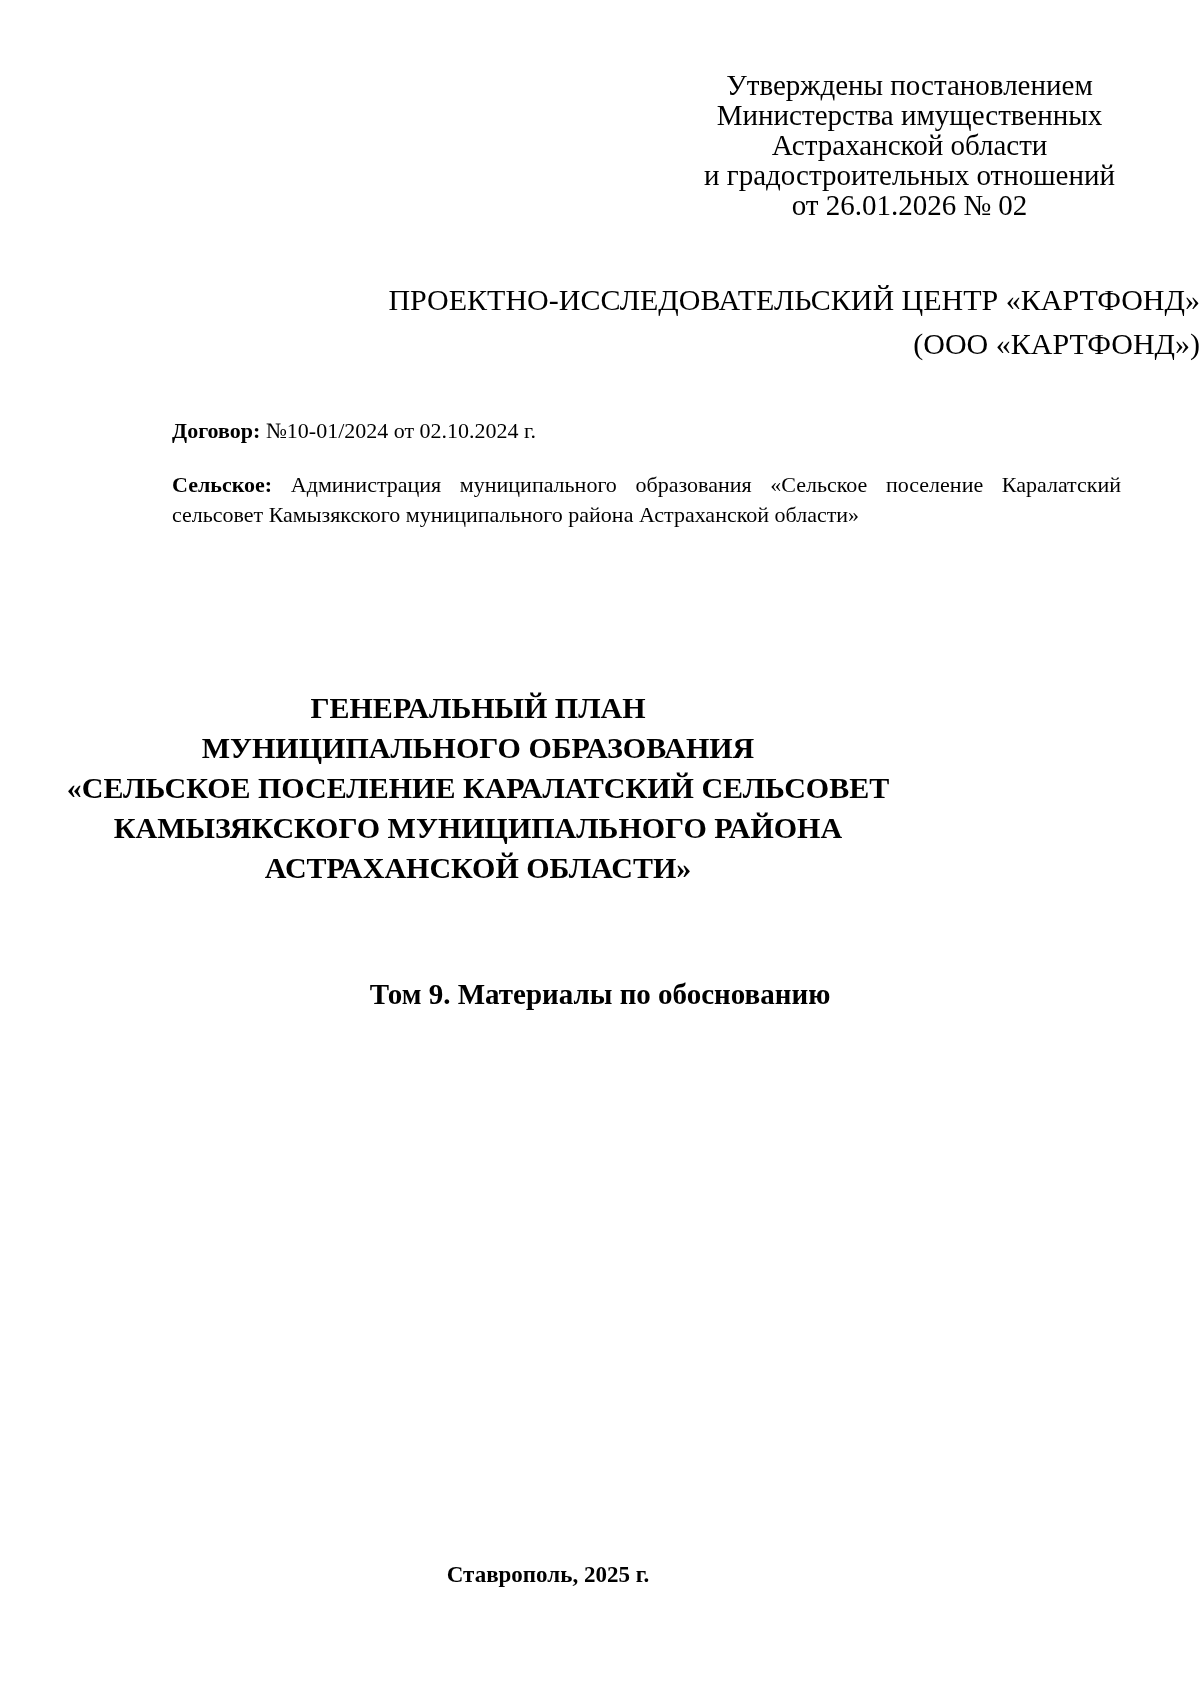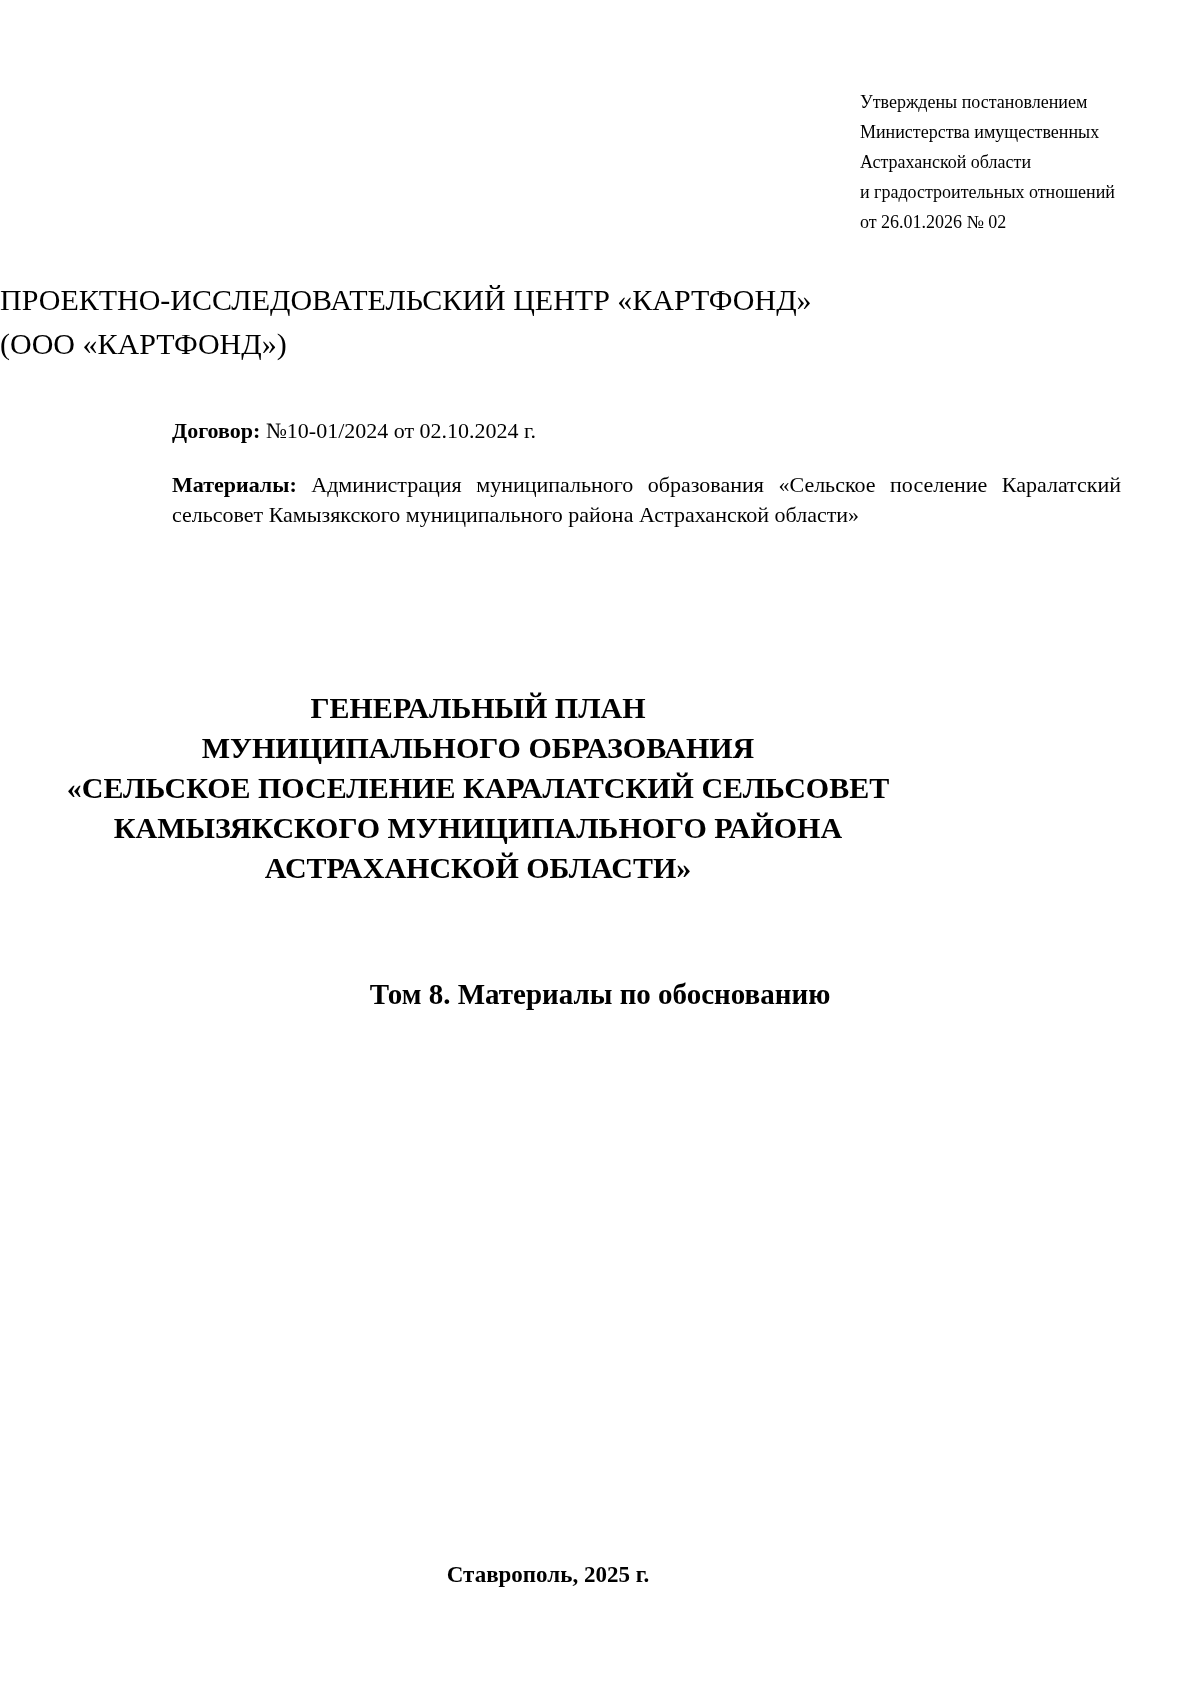--- a/index.html
+++ b/index.html
@@ -1,20 +1,20 @@
 <!DOCTYPE html>
 <html><head>
   <meta charset="utf-8">
   <style>
     html, body { margin: 0; padding: 0; background: #ffffff; }
     body { width: 1200px; height: 1697px; position: relative; overflow: hidden;
            font-family: "Liberation Serif", "DejaVu Serif", serif; color: #000; }
-    .approval { position: absolute; right: 85px; top: 70px; text-align: left;
-                font-size: 18px; line-height: 30px; margin-top: 17px; }
-    .org { position: absolute; left: 0; width: 1200px; top: 278px; text-align: left;
+    .approval { position: absolute; right: 85px; top: 70px; text-align: center;
+                font-size: 29px; line-height: 30px; }
+    .org { position: absolute; left: 0; width: 1200px; top: 278px; text-align: right;
            font-size: 30px; line-height: 44px; }
     .contract { position: absolute; left: 172px; top: 416px; font-size: 22px; line-height: 30px; }
     .customer { position: absolute; left: 172px; width: 949px; top: 470px; font-size: 22px;
                 line-height: 30px; text-align: justify; text-align-last: left; }
     b { font-weight: bold; }
     .title { position: absolute; left: 0; width: 956px; top: 688px; text-align: center;
              font-weight: bold; font-size: 30px; line-height: 40px; }
     .volume { position: absolute; left: 0; width: 1200px; top: 976px; text-align: center;
               font-weight: bold; font-size: 29px; line-height: 36px; }
     .footer { position: absolute; left: 0; width: 1096px; top: 1560px; text-align: center;
@@ -32,25 +32,25 @@
   <span class="line">от 26.01.2026 № 02</span>
 </div>
 
 <div class="org">
   <span class="line">ПРОЕКТНО-ИССЛЕДОВАТЕЛЬСКИЙ ЦЕНТР «КАРТФОНД»</span>
   <span class="line">(ООО «КАРТФОНД»)</span>
 </div>
 
 <div class="contract"><b>Договор:</b><span> №10-01/2024 от 02.10.2024 г.</span></div>
 
-<div class="customer"><b>Материалы:</b><span> Администрация муниципального образования «Сельское поселение Каралатский сельсовет Камызякского муниципального района Астраханской области»</span></div>
+<div class="customer"><b>Сельское:</b><span> Администрация муниципального образования «Сельское поселение Каралатский сельсовет Камызякского муниципального района Астраханской области»</span></div>
 
 <div class="title">
   <span class="line">ГЕНЕРАЛЬНЫЙ ПЛАН</span>
   <span class="line">МУНИЦИПАЛЬНОГО ОБРАЗОВАНИЯ</span>
   <span class="line">«СЕЛЬСКОЕ ПОСЕЛЕНИЕ КАРАЛАТСКИЙ СЕЛЬСОВЕТ</span>
   <span class="line">КАМЫЗЯКСКОГО МУНИЦИПАЛЬНОГО РАЙОНА</span>
   <span class="line">АСТРАХАНСКОЙ ОБЛАСТИ»</span>
 </div>
 
-<div class="volume">Том 8. Материалы по обоснованию</div>
+<div class="volume">Том 9. Материалы по обоснованию</div>
 
 <div class="footer">Ставрополь, 2025 г.</div>
 
 </body></html>

